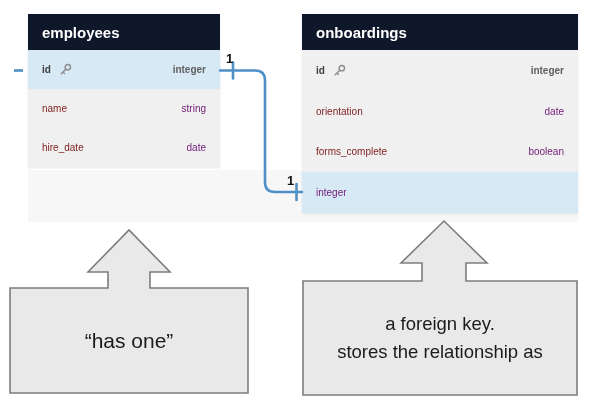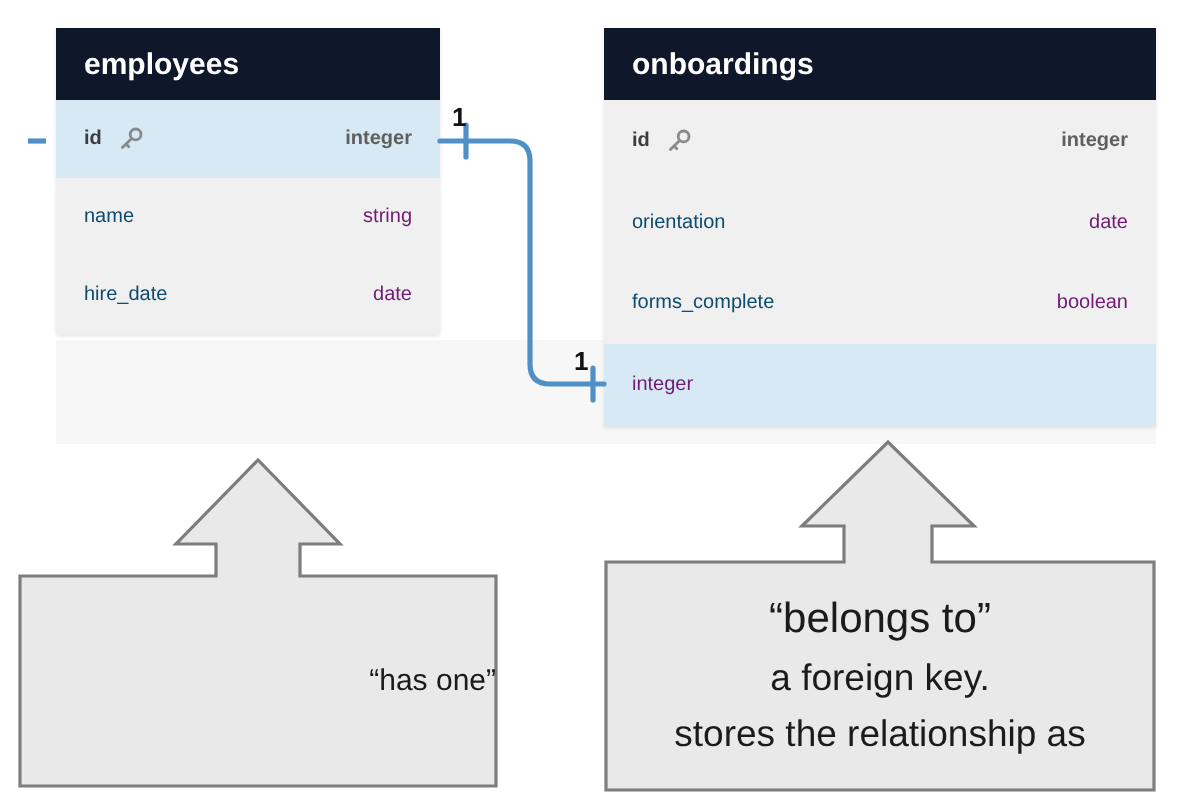--- a/index.html
+++ b/index.html
@@ -18,39 +18,39 @@
     height:36px;background:#0f172a;color:#ffffff;font-weight:bold;font-size:15px;
     display:flex;align-items:center;padding:0 14px;box-sizing:border-box;
   }
   .db-row{
     display:flex;align-items:center;justify-content:space-between;
     padding:0 14px;box-sizing:border-box;font-size:10px;background:#f0f0f0;
   }
   .db-table.employees .db-row{height:39px;}
   .db-table.onboardings .db-row{height:40.75px;}
   .db-row.hl{background:#d7e9f5;}
-  .fname{color:#0c4a6e;display:flex;align-items:center;gap:5px;white-space:nowrap;}
+  .fname{color:#7f1d1d;display:flex;align-items:center;gap:5px;white-space:nowrap;}
   .ftype{color:#701a75;white-space:nowrap;}
   .db-row.pk .fname{font-weight:bold;color:#3c3c3c;}
   .db-row.pk .ftype{font-weight:bold;color:#5f5f5f;}
   .key-icon{flex:0 0 auto;margin-left:3px;}
 
   
   .overlay{position:absolute;left:0;top:0;pointer-events:none;}
 
   
   .card-label{position:absolute;font-size:13px;font-weight:bold;color:#121212;line-height:1;}
   .card-label.one-a{left:226px;top:52px;}
   .card-label.one-b{left:287px;top:174px;}
 
   
   .callout-text{position:absolute;color:#1b1b1b;text-align:center;}
   .callout-text.left{
     left:10px;top:288px;width:238px;height:105px;
-    display:flex;align-items:center;justify-content:flex-end;font-size:15px;
+    display:flex;align-items:center;justify-content:center;font-size:21px;
   }
   .callout-text.right{
     left:303px;top:281px;width:274px;height:114px;
     display:flex;flex-direction:column;align-items:center;justify-content:center;
   }
   .callout-text.right .title{font-size:21px;line-height:30px;}
   .callout-text.right .line{font-size:18.5px;line-height:28px;}
 </style>
 </head>
 <body>
@@ -123,18 +123,17 @@
     <path d="M303 281 L422 281 L422 263 L401 263 L444 221 L487 263 L466 263 L466 281 L577 281 L577 395 L303 395 Z" fill="#e9e9e9" stroke="#7d7d7d" stroke-width="1.6" stroke-linejoin="miter"></path>
   </svg>
 
   <div class="card-label one-a">1</div>
   <div class="card-label one-b">1</div>
 
   <div class="callout-text left">
     <span>“has one”</span>
   </div>
   <div class="callout-text right">
-    <span class="title">“belongs to”</span>
     <span class="line">a foreign key.</span>
     <span class="line">stores the relationship as</span>
   </div>
 
 </div>
 
 </body></html>

